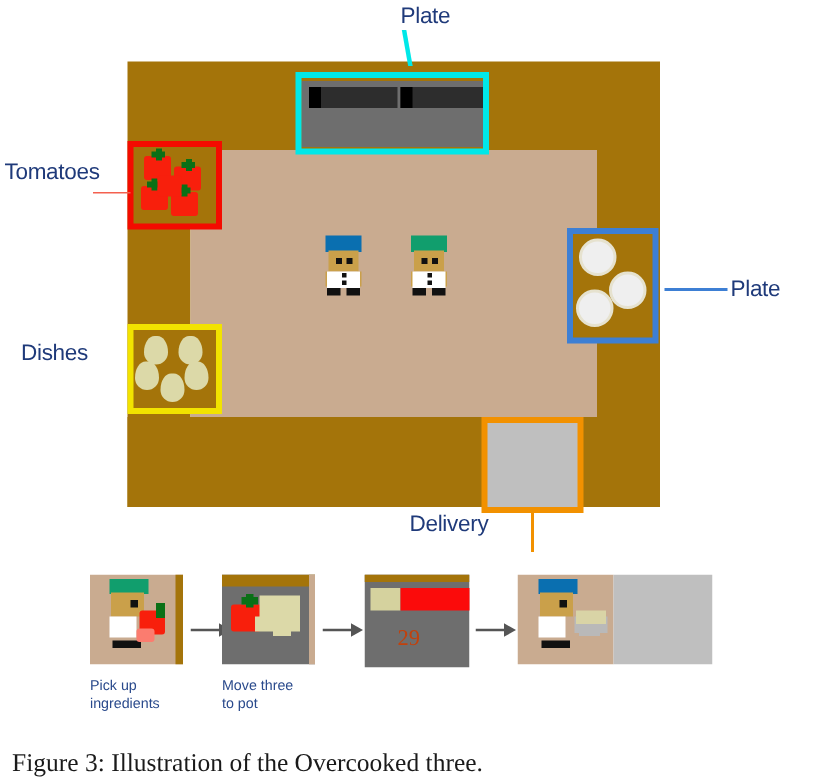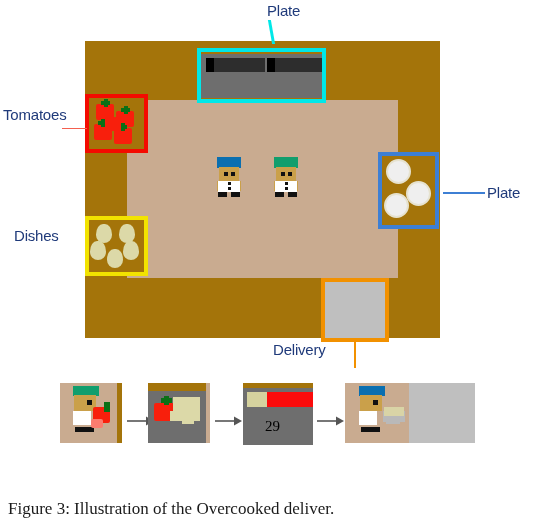--- a/index.html
+++ b/index.html
@@ -149,21 +149,21 @@
   .mini-tomato { position: absolute; background: #f81f0c; border-radius: 2px; }
   .mini-stem   { position: absolute; background: #0a7016; }
   .mini-onionblob { position: absolute; background: #dcd9a8; }
   .mini-soupbowl  { position: absolute; background: #d9d4a6; }
   .mini-bowlrim   { position: absolute; background: #b9b9b9; }
 
   .bar-empty { position: absolute; background: #d5d29e; }
   .bar-fill  { position: absolute; background: #fb0b0b; }
   .timer-num {
     position: absolute;
-    color: #000000;
+    color: #c2410c;
     font-family: "Liberation Serif", serif;
     font-size: 15px;
     font-weight: 400;
     line-height: 1;
   }
 
   
   #figure-caption {
     position: absolute;
     left: 8px;
@@ -351,17 +351,21 @@
         <div class="mface"></div>
         <div class="meye"></div>
         <div class="mbody"></div>
         <div class="mshoe"></div>
       </div>
       <div class="mini-bowlrim" style="left:38px; top:28px; width:22px; height:11px;"></div>
       <div class="mini-soupbowl" style="left:39px; top:24px; width:20px; height:9px;"></div>
       <div class="mini-bowlrim" style="left:41px; top:36px; width:14px; height:5px;"></div>
     </div>
 
+    <div class="strip-caption" style="left:60px; top:74px; width:78px;">Pick up
+ingredients</div>
+    <div class="strip-caption" style="left:148px; top:74px; width:78px;">Move three
+to pot</div>
   </div>
 
-  <div id="figure-caption">Figure 3:  Illustration of the Overcooked deliver.</div>
+  <div id="figure-caption">Figure 3:  Illustration of the Overcooked three.</div>
 
 </div>
 
 </body></html>

